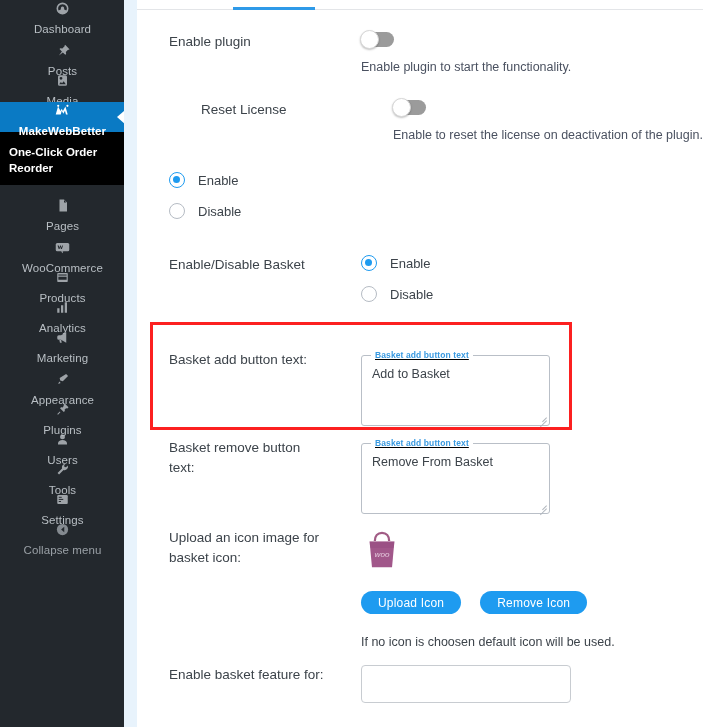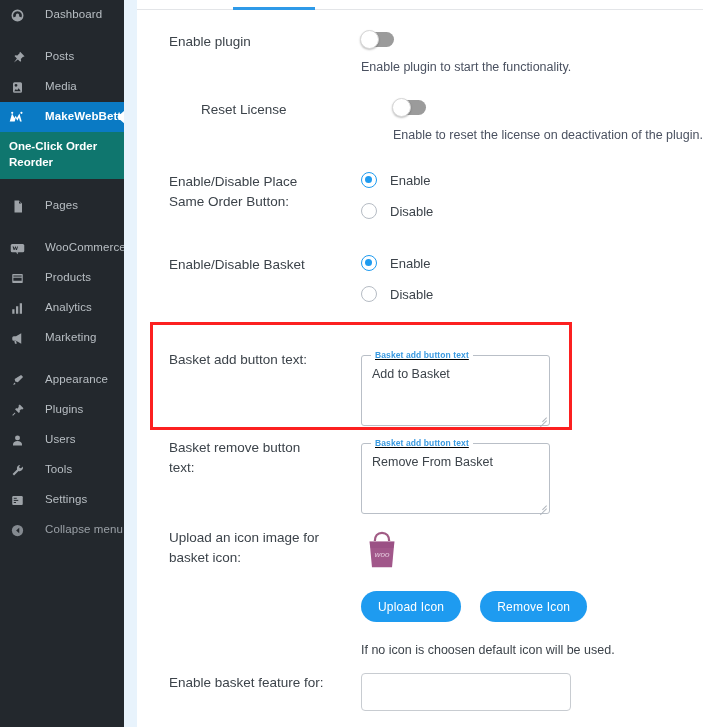--- a/index.html
+++ b/index.html
@@ -23,52 +23,53 @@
     flex: 0 0 124px;
     background: #23282d;
     color: #b4b9be;
     padding-top: 0px;
     position: relative;
     overflow: hidden;
   }
   .menu-item {
     display: flex;
     align-items: center;
-    gap: 20px;
+    gap: 8px;
     padding: 0 8px 0 9px;
     height: 30px;
     font-size: 11.5px;
     color: #b9bfc4;
     line-height: 1;
     position: relative;
     white-space: nowrap;
+    flex-direction: column;
   }
   .menu-item .mi-label { font-size: 11.5px; letter-spacing: .1px; }
   .menu-item.active {
     background: #0a7ac4;
     color: #ffffff;
     font-weight: bold;
   }
   .menu-item.active .mi-label { color: #fff; }
   .menu-item.active::after {
     content: "";
     position: absolute;
     right: -1px; top: 50%;
     transform: translateY(-50%);
     width: 0; height: 0;
     border-top: 7px solid transparent;
     border-bottom: 7px solid transparent;
     border-right: 8px solid #ffffff;
   }
   .submenu-item {
-    background: #0f766e;
+    background: #000000;
     color: #ffffff;
     font-weight: bold;
     font-size: 11.5px;
-    padding: 7px 10px 9px 9px;
+    padding: 13px 10px 9px 9px;
     line-height: 1.35;
   }
   .menu-gap { height: 12px; }
   .mi-icon {
     width: 16px; height: 16px;
     flex: 0 0 16px;
     display: inline-flex;
     align-items: center;
     justify-content: center;
     opacity: .82;
@@ -234,21 +235,21 @@
 
   
   .btn-row { display: flex; gap: 19px; margin-top: 19px; }
   .btn {
     border: none;
     background: #1e9bf0;
     color: #ffffff;
     font-size: 12px;
     font-family: "Liberation Sans", sans-serif;
     padding: 0 17px;
-    height: 31px;
+    height: 23px;
     border-radius: 16px;
     cursor: pointer;
     letter-spacing: .2px;
   }
   .icon-note {
     font-size: 12.5px;
     color: #3c434a;
     margin-top: 21px;
   }
 
@@ -459,21 +460,20 @@
           <div class="label-col">Reset License</div>
           <div class="field-col">
             <div class="toggle">
               <span class="knob"></span>
             </div>
             <div class="help">Enable to reset the license on deactivation of the plugin.</div>
           </div>
         </div>
 
         <div class="row" style="margin-bottom:21px;">
-          <div class="label-col">Enable/Disable Place Same Order Button:</div>
           <div class="field-col">
             <div class="radio-line">
               <span class="radio checked"></span>
               <span class="radio-label">Enable</span>
             </div>
             <div class="radio-line">
               <span class="radio"></span>
               <span class="radio-label">Disable</span>
             </div>
           </div>

